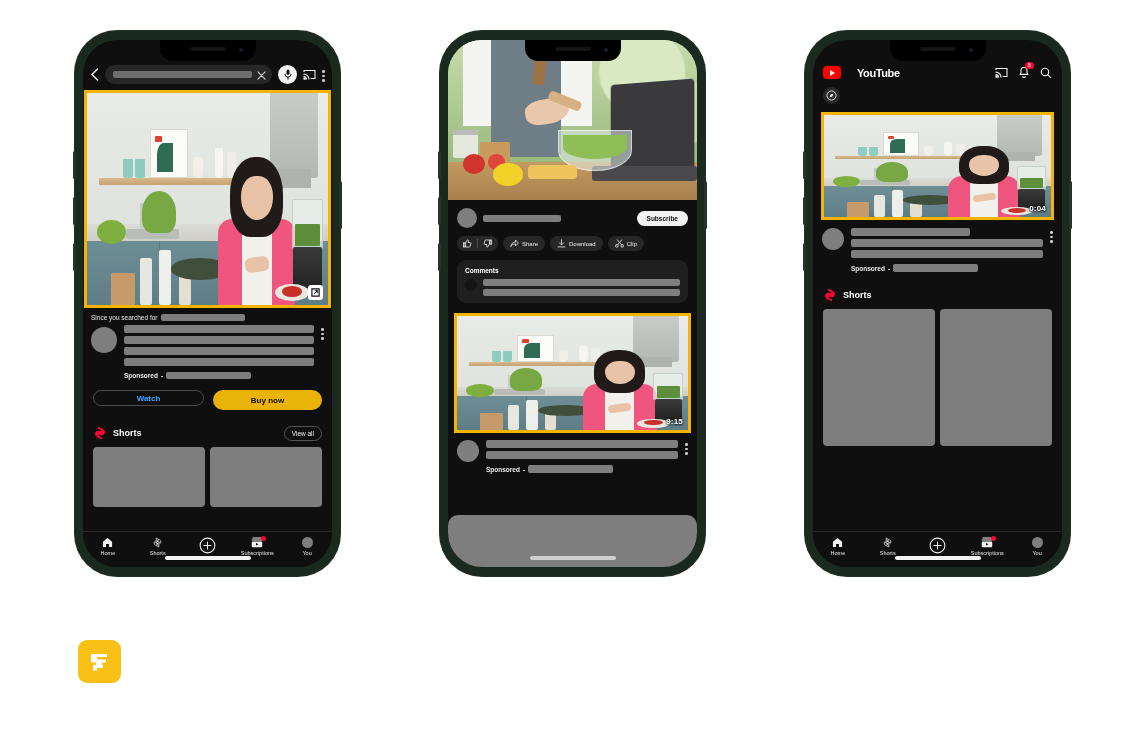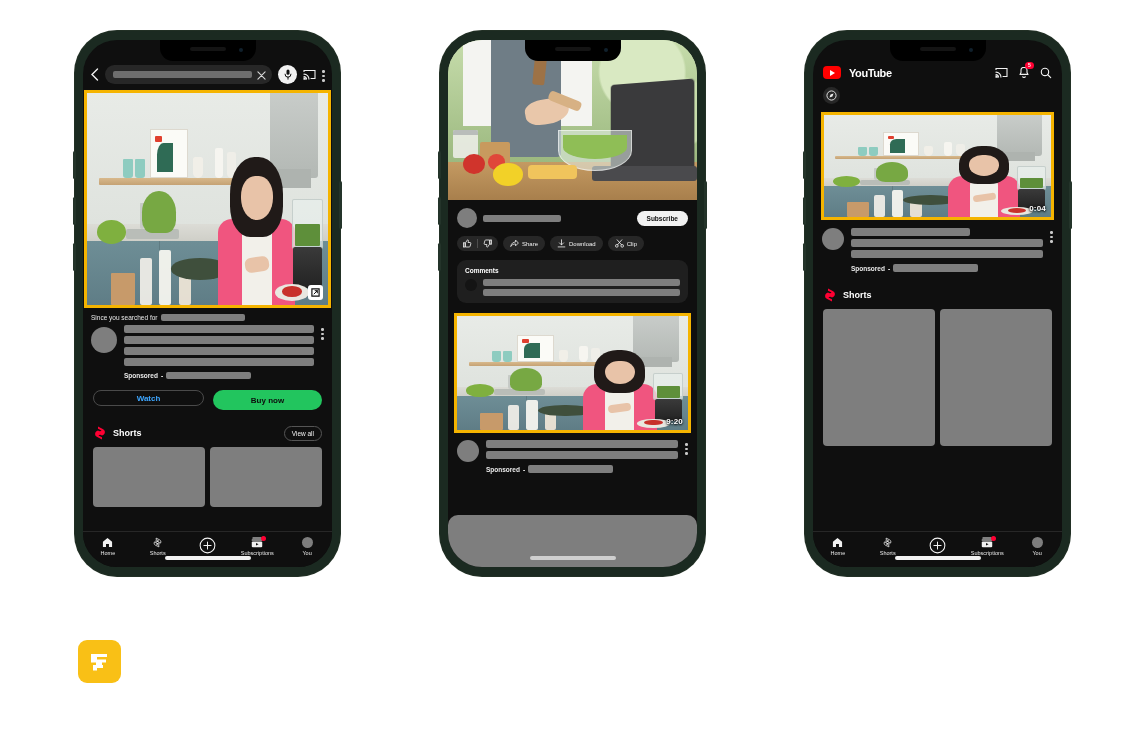--- a/index.html
+++ b/index.html
@@ -199,21 +199,21 @@
   .p1-adrow .avatar { width:26px; height:26px; margin-top:2px;}
   .p1-lines { flex:1; display:flex; flex-direction:column; gap:3px; }
   .p1-lines .bar { height:8px; }
   .spon { font-size:6.5px; font-weight:bold; color:#eaeaea; display:flex;
           align-items:center; gap:3px; margin-top:3px; white-space:nowrap;}
   .spon .bar { height:7px; width:85px; }
   .p1-cta { display:flex; gap:9px; padding:11px 10px 0 10px; }
   .btn-watch { flex:1; height:16px; border:1px solid #4a4a4a; border-radius:11px;
                color:#3ea6ff; font-size:8px; font-weight:bold;
                display:flex; align-items:center; justify-content:center; }
-  .btn-buy { flex:1; height:20px; background:#22c55e; border-radius:11px;
+  .btn-buy { flex:1; height:20px; background:#eab308; border-radius:11px;
              color:#0d0d0d; font-size:8px; font-weight:bold;
              display:flex; align-items:center; justify-content:center; }
   .shorts-hd { display:flex; align-items:center; gap:6px; padding:15px 10px 6px 10px;}
   .shorts-logo{ width:14px; height:16px; flex:none; }
   .shorts-title{ font-size:9px; font-weight:bold; flex:1;}
   .viewall { border:1px solid #555; border-radius:10px; font-size:6.5px;
              padding:3px 7px; color:#f1f1f1;}
   .shorts-tiles{ display:flex; gap:5px; padding:0 10px;}
   .shorts-tiles div{ flex:1; height:60px; background:#7e7e7e; border-radius:4px;}
   .navbar { position:absolute; left:0; right:0; bottom:0; height:36px;
@@ -246,21 +246,21 @@
   .p2-video{ height:120px; margin:10px 6px 0 6px;}
   .p2-ad{ display:flex; gap:7px; padding:7px 9px 0 9px; align-items:flex-start;}
   .p2-ad .avatar{ width:22px; height:22px;}
   .p2-adlines{ flex:1; display:flex; flex-direction:column; gap:3px;}
   .p2-adlines .bar{ height:8px;}
   .p2-bottomfill{ position:absolute; left:0; right:0; bottom:0; height:52px;
                   background:#7e7e7e; border-radius:10px 10px 28px 28px;}
 
   
   .p3-top{ display:flex; align-items:center; padding:26px 10px 0 10px; gap:10px;}
-  .yt-logo{ display:flex; align-items:center; gap:8px; flex:1;}
+  .yt-logo{ display:flex; align-items:center; gap:16px; flex:1;}
   .yt-play{ width:18px; height:13px; background:#ff0000; border-radius:4px;
             display:flex; align-items:center; justify-content:center;}
   .yt-play span{ width:0;height:0; border-left:5px solid #fff;
             border-top:3px solid transparent; border-bottom:3px solid transparent; margin-left:1px;}
   .yt-word{ font-size:11px; font-weight:bold; letter-spacing:-.4px;}
   .bell-wrap{ position:relative; }
   .bell-badge{ position:absolute; top:-4px; right:-4px; background:#ff0033; color:#fff;
                font-size:5px; font-weight:bold; border-radius:7px; padding:1px 3px;
                min-width:9px; text-align:center; line-height:1;}
   .p3-chipsrow{ padding:8px 10px 0 10px;}
@@ -575,21 +575,21 @@
             <div class="k-face"></div>
             <div class="k-arm"></div>
         </div>
         <div class="k-blender">
             <div class="k-bjar"></div>
             <div class="k-bbase"></div>
           </div>
         <div class="k-bowl"></div>
           <div class="k-toms"></div>
       </div>
-      <span class="dur-badge">9:20</span>
+      <span class="dur-badge">9:15</span>
     </div>
 
     <div class="p2-ad">
       <div class="avatar"></div>
       <div class="p2-adlines">
         <span class="bar"></span>
         <span class="bar"></span>
         <div class="spon">
           <span>Sponsored</span>
           <span>-</span>

